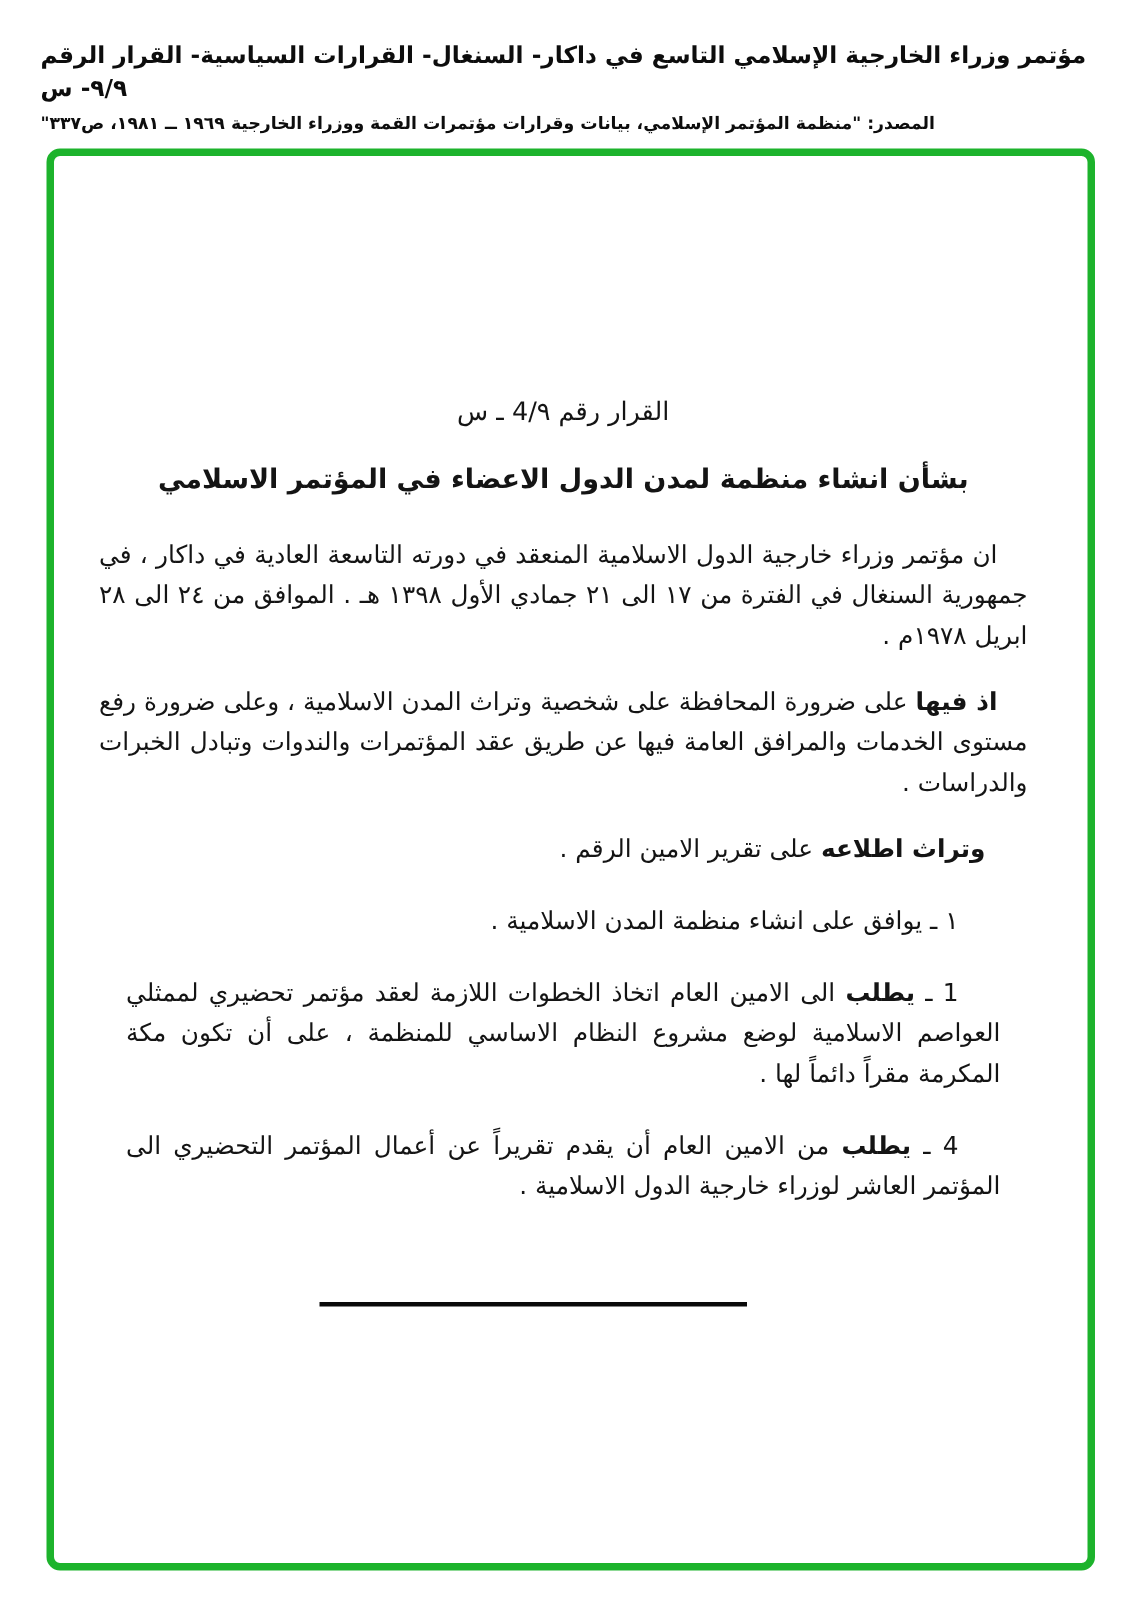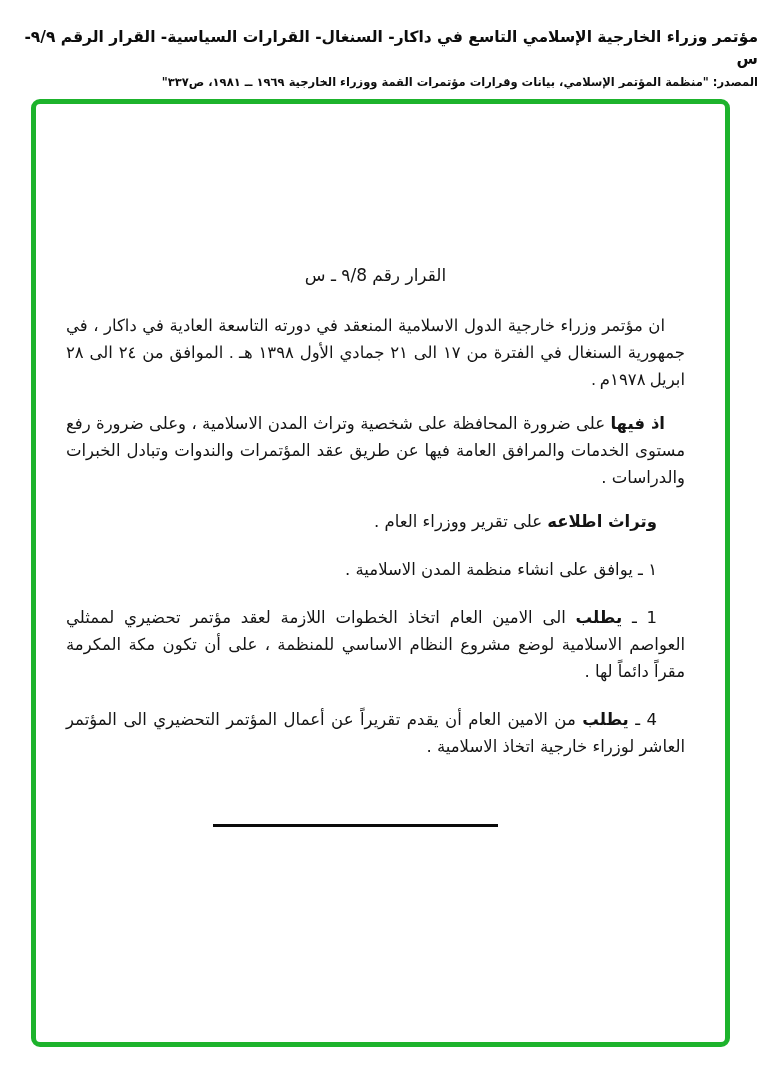--- a/index.html
+++ b/index.html
@@ -8,22 +8,23 @@
     width: 758px;
     height: 1078px;
     background: #ffffff;
     font-family: "DejaVu Sans", sans-serif;
     color: #141414;
     overflow: hidden;
   }
   
   .doc-header {
     direction: rtl;
-    text-align: right;
+    text-align: left;
     padding-top: 26px;
+    padding-left: 27px;
   }
   .doc-header .h1 {
     font-size: 15.5px;
     font-weight: bold;
     line-height: 22px;
     color: #0d0d0d;
   }
   .doc-header .h2 {
     font-size: 11.5px;
     font-weight: bold;
@@ -60,23 +61,23 @@
     text-align: center;
     font-size: 18px;
     font-weight: bold;
   }
   p.para {
     margin: 0;
     margin-top: 17px;
     text-align: justify;
     text-indent: 20px;
   }
-  p.para.first { margin-top: 23px; font-family: Liberation Serif, serif; }
+  p.para.first { margin-top: 23px; }
   p.lead-line { margin: 0; margin-top: 17px; text-indent: 28px; }
-  p.item { margin: 0; margin-top: 21px; text-align: justify; text-indent: 28px; }
+  p.item { margin: 18px; margin-top: 21px; text-align: justify; text-indent: 28px; }
   b { font-weight: bold; }
   .separator-rule {
     height: 3px;
     width: 285px;
     background: #0a0a0a;
     margin: 64px auto 0 auto;
     transform: translateX(-20px); 
   }
 </style>
 </head>
@@ -85,33 +86,34 @@
 <div class="page">
 
   <div class="doc-header">
     <div class="h1">مؤتمر وزراء الخارجية الإسلامي التاسع في داكار- السنغال- القرارات السياسية- القرار الرقم ٩/٩- س</div>
     <div class="h2">المصدر: "منظمة المؤتمر الإسلامي، بيانات وقرارات مؤتمرات القمة ووزراء الخارجية ١٩٦٩ ــ ١٩٨١، ص٣٣٧"</div>
   </div>
 
   <div class="green-frame" style="border-color: rgb(29, 179, 44);">
     <div class="doc-body">
 
-      <div class="decree-number">القرار رقم ٩/8 ـ س</div>
+      <div class="decree-number">القرار رقم 4/٩ ـ س</div>
 
+      <div class="doc-title">بشأن انشاء منظمة لمدن الدول الاعضاء في المؤتمر الاسلامي</div>
 
       <p class="para first"><b></b><span>ان مؤتمر وزراء خارجية الدول الاسلامية المنعقد في دورته التاسعة العادية في داكار ، في جمهورية السنغال في الفترة من ١٧ الى ٢١ جمادي الأول ١٣٩٨ هـ . الموافق من ٢٤ الى ٢٨ ابريل ١٩٧٨م .</span></p>
 
       <p class="para"><b>اذ فيها</b><span> على ضرورة المحافظة على شخصية وتراث المدن الاسلامية ، وعلى ضرورة رفع مستوى الخدمات والمرافق العامة فيها عن طريق عقد المؤتمرات والندوات وتبادل الخبرات والدراسات .</span></p>
 
-      <p class="lead-line"><b>وتراث اطلاعه</b><span> على تقرير ووزراء العام .</span></p>
+      <p class="lead-line"><b>وتراث اطلاعه</b><span> على تقرير الامين الرقم .</span></p>
 
       <p class="item"><span>١ ـ </span><b></b><span>يوافق على انشاء منظمة المدن الاسلامية .</span></p>
 
       <p class="item"><span>1 ـ </span><b>يطلب</b><span> الى الامين العام اتخاذ الخطوات اللازمة لعقد مؤتمر تحضيري لممثلي العواصم الاسلامية لوضع مشروع النظام الاساسي للمنظمة ، على أن تكون مكة المكرمة مقراً دائماً لها .</span></p>
 
-      <p class="item"><span>4 ـ </span><b>يطلب</b><span> من الامين العام أن يقدم تقريراً عن أعمال المؤتمر التحضيري الى المؤتمر العاشر لوزراء خارجية اتخاذ الاسلامية .</span></p>
+      <p class="item"><span>4 ـ </span><b>يطلب</b><span> من الامين العام أن يقدم تقريراً عن أعمال المؤتمر التحضيري الى المؤتمر العاشر لوزراء خارجية الدول الاسلامية .</span></p>
 
       <div class="separator-rule"></div>
 
     </div>
   </div>
 
 </div>
 
 </body></html>

